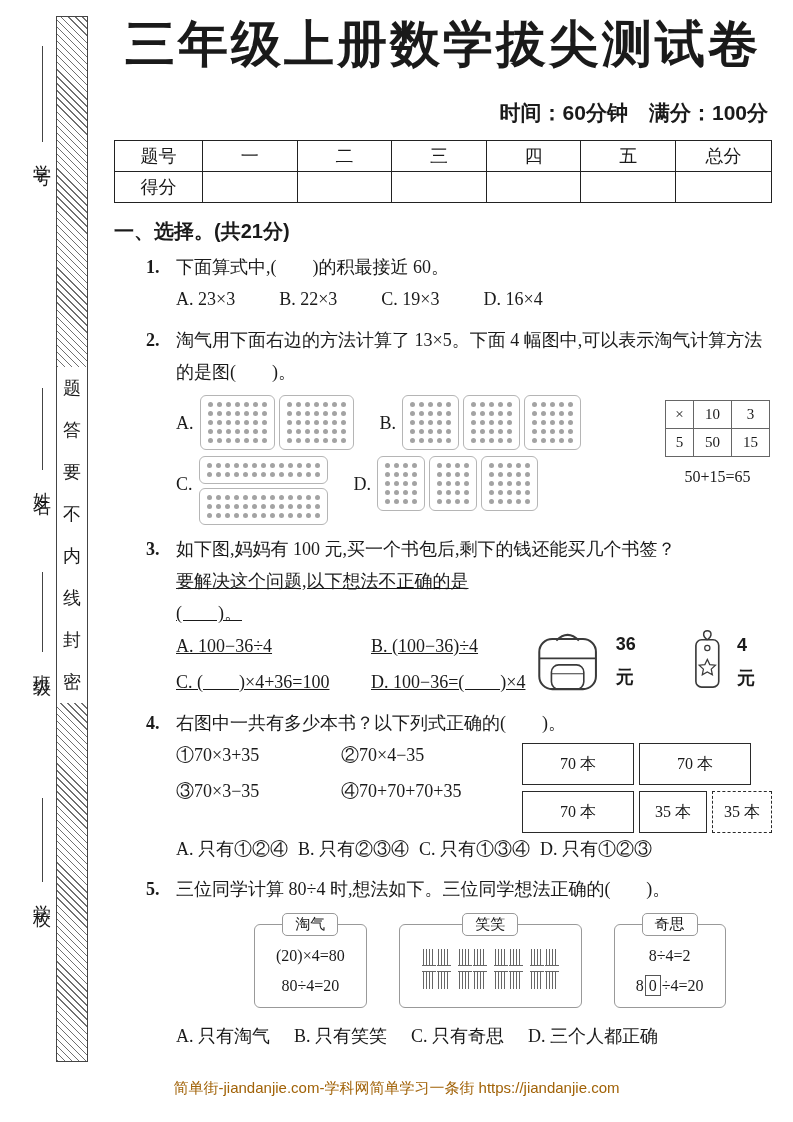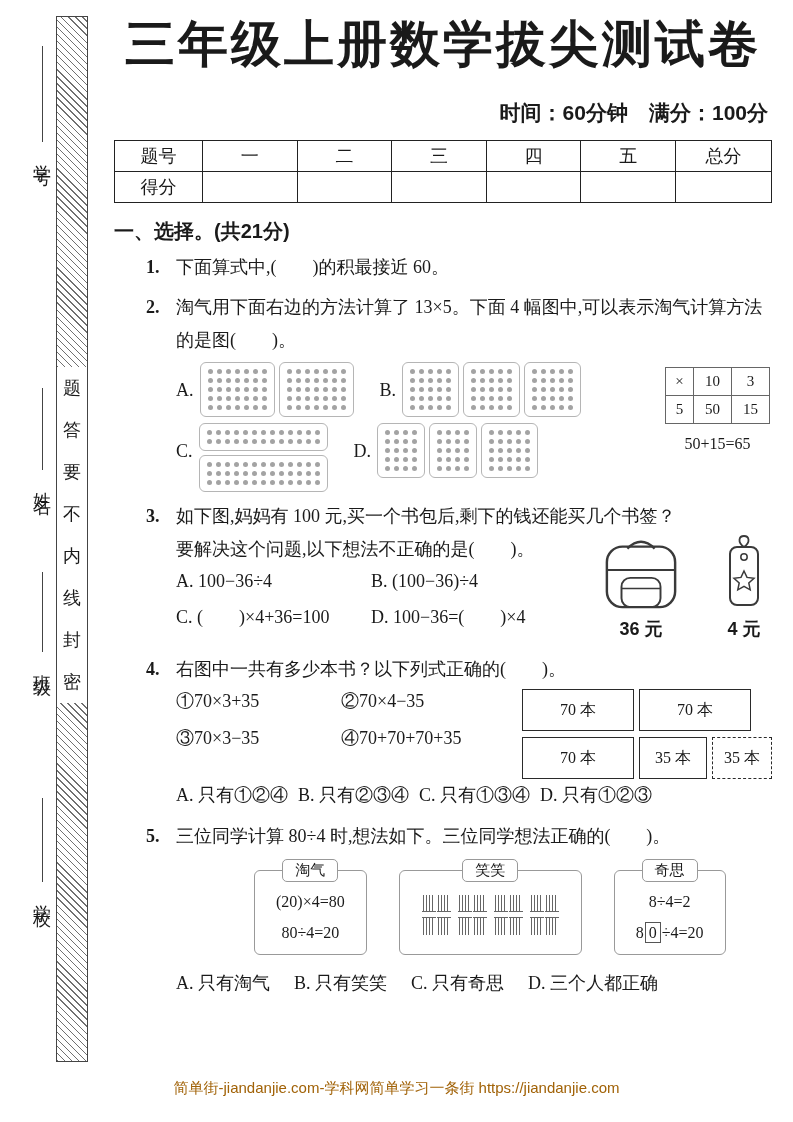--- a/index.html
+++ b/index.html
@@ -50,24 +50,24 @@
   .dot { width:5px; height:5px; border-radius:50%; background:#a3a3a3; }
   .mini-wrap { position:absolute; right:2px; top:76px; text-align:center; }
   table.mini-table { border-collapse:collapse; margin:0 auto; }
   table.mini-table td { border:1px solid #666; height:27px; text-align:center; font-size:15px; padding:0 2px; }
   table.mini-table td:first-child { width:28px; }
   table.mini-table td { width:38px; }
   .mini-result { font-size:16px; margin-top:6px; }
 
   
   .q3-body { display:flex; padding-left:30px; }
-  .q3-left { width:410px; }
+  .q3-left { width:410px;text-decoration:underline; }
   .q3-opts { display:grid; grid-template-columns:195px auto; row-gap:4px; white-space:nowrap; }
   .q3-imgs { margin-left:auto; display:flex; gap:40px; align-items:flex-end; padding-right:8px; }
-  .img-item { display:flex; flex-direction:column; align-items:center; }
+  .img-item { display:flex; flex-direction:row; align-items:center;gap:13px; }
   .img-label { font-family:"Liberation Sans", sans-serif; font-weight:700; font-size:18px; margin-top:2px; }
 
   
   .q4-body { display:flex; padding-left:30px; gap:10px; align-items:flex-start; }
   .q4-formulas { display:grid; grid-template-columns:165px auto; row-gap:4px; width:340px; white-space:nowrap; }
   .q4-books { margin-left:auto; display:flex; flex-direction:column; gap:6px; padding-top:4px; }
   .book-row { display:flex; gap:5px; }
   .book { border:1.6px solid #2a2a2a; height:42px; display:flex; align-items:center;
     justify-content:center; font-size:16px; background:#fff; }
   .book.w-lg { width:112px; } .book.w-sm { width:68px; } .book.w-xs { width:60px; }
@@ -168,20 +168,26 @@
     </tbody>
       </table>
 
     <div class="section-heading">一、选择。(共21分)</div>
 
     <div class="question">
       <div class="qline">
         <span class="qnum">1.</span>
         <span>下面算式中,(　　)的积最接近 60。</span>
       </div>
+      <div class="opts">
+        <span>A. 23×3</span>
+        <span>B. 22×3</span>
+        <span>C. 19×3</span>
+        <span>D. 16×4</span>
+      </div>
     </div>
 
     <div class="question q2">
       <div class="qline">
         <span class="qnum">2.</span>
         <span>淘气用下面右边的方法计算了 13×5。下面 4 幅图中,可以表示淘气计算方法的是图(　　)。</span>
       </div>
       <div class="figrow">
         <div class="fig">
           <span class="fig-label">A.</span>

